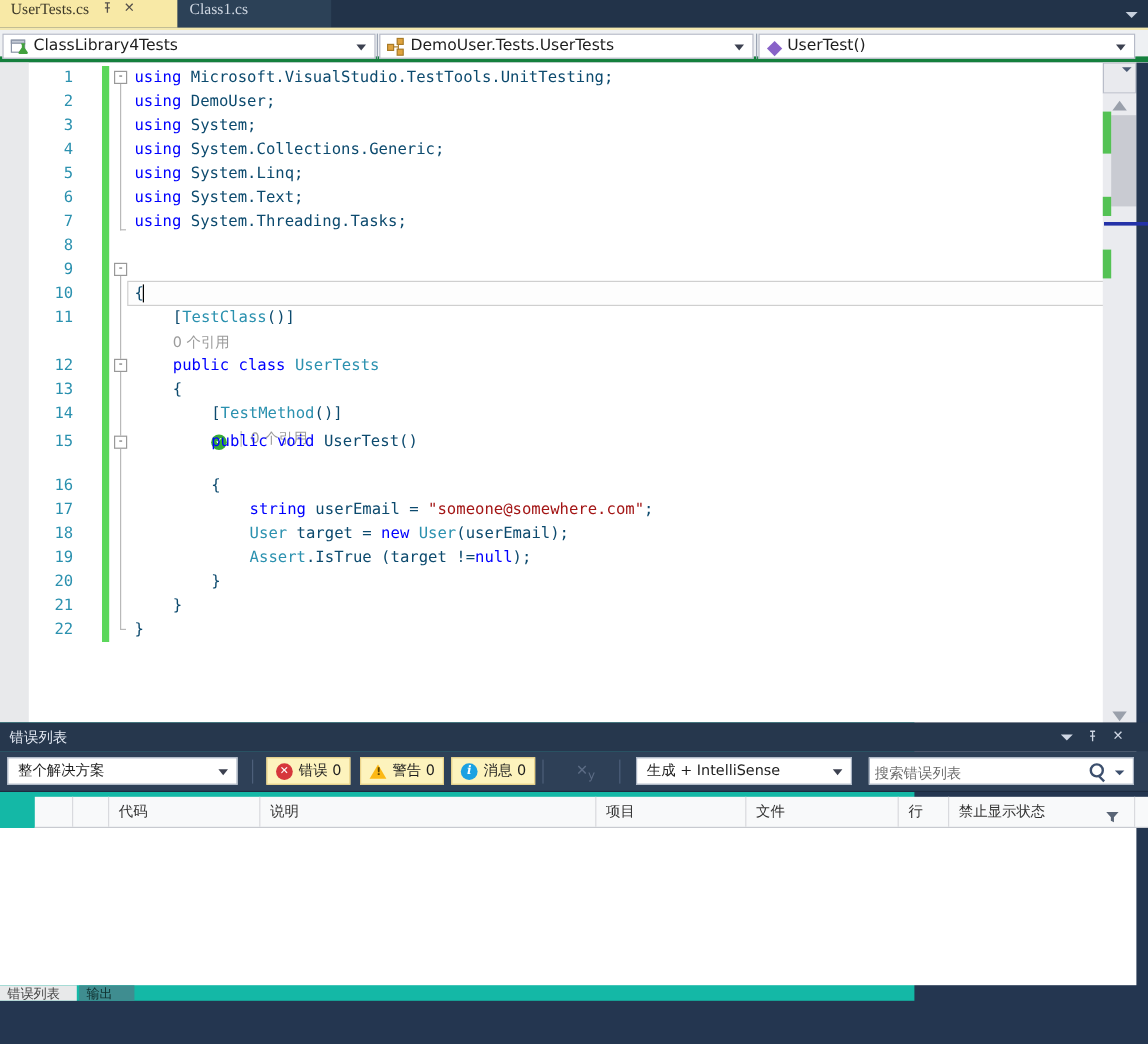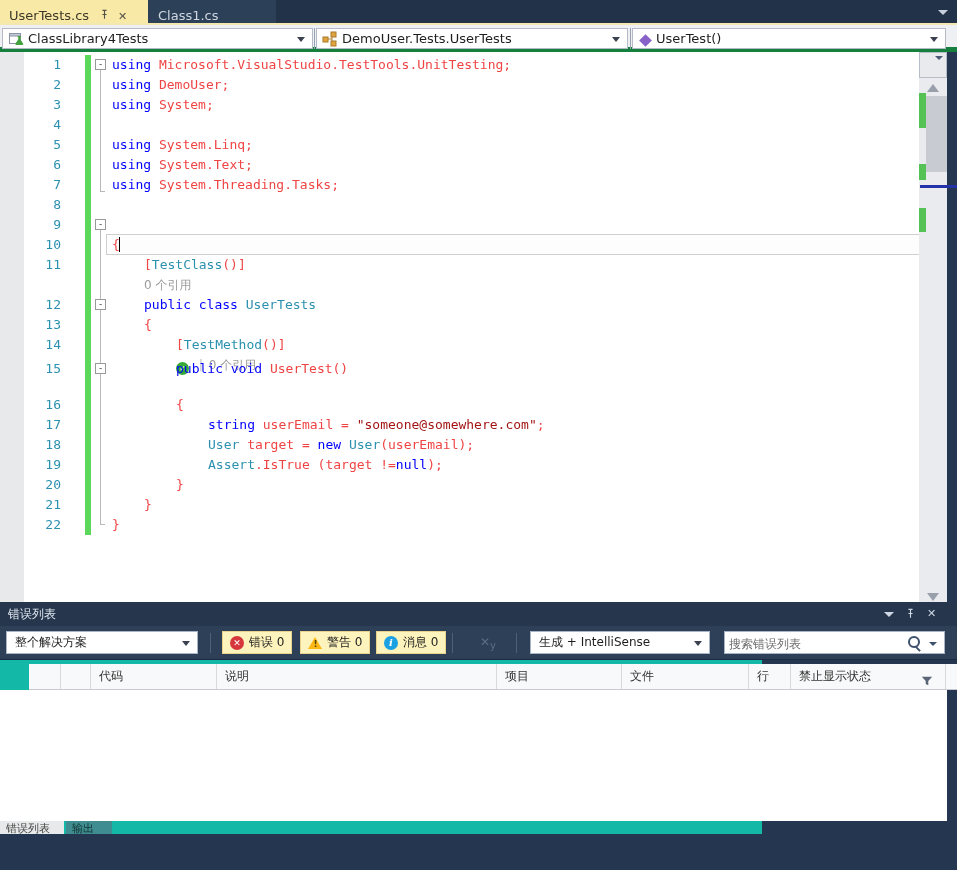--- a/index.html
+++ b/index.html
@@ -2,21 +2,21 @@
 <html><head>
 <meta charset="utf-8">
 <style>
   html,body{margin:0;padding:0;}
   body{width:957px;height:870px;overflow:hidden;background:#243650;
        font-family:"DejaVu Sans","Liberation Sans",sans-serif;position:relative;}
   .abs{position:absolute;}
 
   
   #tabbar{left:0;top:0;width:957px;height:25px;background:#223349;}
-  .doc-tab{height:23px;display:flex;align-items:flex-end;font-size:13px;}
+  .doc-tab{height:23px;display:flex;align-items:flex-start;font-size:13px;font-family:Liberation Serif, serif;}
   #tab-active{left:0;top:0;width:148px;background:#f8e9a6;color:#3d3929;padding-left:9px;box-sizing:border-box;}
   #tab-inactive{left:148px;top:0;width:128px;background:#2c4157;color:#cfd7e2;padding-left:10px;box-sizing:border-box;}
   #tab-yellow-line{left:0;top:23px;width:957px;height:2px;background:#f3e8b0;}
   .tab-pin{margin-left:10px;color:#55504a;}
   .tab-close{margin-left:8px;color:#55504a;font-size:11px;}
   #tabbar-chevron{left:938px;top:10px;width:0;height:0;border-left:5px solid transparent;
      border-right:5px solid transparent;border-top:5px solid #c7d0dd;}
 
   
   #navbar{left:0;top:25px;width:957px;height:27px;background:#eef0f3;border-bottom:5px solid #15803d;box-sizing:border-box;}
@@ -29,21 +29,21 @@
   .mini-icon{width:16px;height:16px;margin-right:4px;flex:0 0 16px;}
   .diamond{width:9px;height:9px;background:#8862c8;transform:rotate(45deg);margin:3px 6px 0 3px;}
 
   
   #editor{left:0;top:52px;width:957px;height:555px;background:#ffffff;overflow:hidden;}
   #indicator-margin{left:0;top:0;width:24px;height:555px;background:#e8e9eb;}
   #change-bar{left:85px;top:3px;width:6px;height:480px;background:#5bd75b;}
   .crow{position:absolute;left:0;width:932px;height:20px;font-family:"DejaVu Sans Mono","Liberation Mono",monospace;font-size:13px;line-height:20px;white-space:pre;}
   .crow .ln{position:absolute;left:24px;width:37px;text-align:right;color:#2b91af;}
   .crow .code{position:absolute;top:0;}
-  .kw{color:#0000ff;} .ty{color:#2b91af;} .st{color:#a31515;} .pl{color:#ef4444;}
+  .kw{color:#0000ff;} .ty{color:#2b91af;} .st{color:#a31515;} .pl{color:#0c4a6e;}
   .fold{position:absolute;left:95px;top:4px;width:11px;height:11px;border:1px solid #999;background:#fff;
         box-sizing:border-box;font:9px/8px "DejaVu Sans",sans-serif;text-align:center;color:#444;}
   .oline{position:absolute;left:100px;width:1px;background:#b9b9b9;}
   .otick{position:absolute;left:100px;width:5px;height:1px;background:#b9b9b9;}
   #curline{left:106px;top:182px;width:826px;height:21px;border:1px solid #cfcfcf;box-sizing:border-box;background:#fdfdfd;}
   #caret{left:119px;top:185px;width:1px;height:15px;background:#000;}
   .lens-label{color:#9b9b9b;font-size:12px;font-family:"DejaVu Sans","Liberation Sans",sans-serif;}
   .lens-check{display:inline-block;width:13px;height:13px;border-radius:50%;background:#36a936;color:#fff;
       font-size:9px;line-height:13px;text-align:center;vertical-align:-2px;margin-right:3px;}
   .lens-bar{color:#c4c4c4;margin-right:4px;}
@@ -170,21 +170,21 @@
 
   <div class="abs oline" style="top:18px;height:122px;"></div>
   <div class="abs otick" style="top:139px;"></div>
   <div class="abs oline" style="top:178px;height:295px;"></div>
   <div class="abs otick" style="top:472px;"></div>
 
   <div id="code-rows" class="abs" style="left:0;top:0;width:932px;height:555px;">
       <div class="crow" style="top: 3px;"><span class="ln">1</span><span class="fold">-</span><span class="code" style="left: 112px;"><span class="kw">using </span><span class="pl">Microsoft.VisualStudio.TestTools.UnitTesting;</span></span></div>
       <div class="crow" style="top: 23px;"><span class="ln">2</span><span class="code" style="left: 112px;"><span class="kw">using </span><span class="pl">DemoUser;</span></span></div>
       <div class="crow" style="top: 43px;"><span class="ln">3</span><span class="code" style="left: 112px;"><span class="kw">using </span><span class="pl">System;</span></span></div>
-      <div class="crow" style="top: 63px;"><span class="ln">4</span></div>
+      <div class="crow" style="top: 63px;"><span class="ln">4</span><span class="code" style="left: 112px;"><span class="kw">using </span><span class="pl">System.Collections.Generic;</span></span></div>
       <div class="crow" style="top: 83px;"><span class="ln">5</span><span class="code" style="left: 112px;"><span class="kw">using </span><span class="pl">System.Linq;</span></span></div>
       <div class="crow" style="top: 103px;"><span class="ln">6</span><span class="code" style="left: 112px;"><span class="kw">using </span><span class="pl">System.Text;</span></span></div>
       <div class="crow" style="top: 123px;"><span class="ln">7</span><span class="code" style="left: 112px;"><span class="kw">using </span><span class="pl">System.Threading.Tasks;</span></span></div>
       <div class="crow" style="top: 143px;"><span class="ln">8</span><span class="code" style="left: 112px;"></span></div>
       <div class="crow" style="top: 163px;"><span class="ln">9</span><span class="fold">-</span></div>
       <div class="crow" style="top: 183px;"><span class="ln">10</span><span class="code" style="left: 112px;"><span class="pl">{</span></span></div>
       <div class="crow" style="top: 203px;"><span class="ln">11</span><span class="code" style="left: 144px;"><span class="pl">[</span><span class="ty">TestClass</span><span class="pl">()]</span></span></div>
       <div class="crow" style="top: 223px;"><span class="code" style="left: 144px;"><span class="lens-label">0 个引用</span></span></div>
       <div class="crow" style="top: 243px;"><span class="ln">12</span><span class="fold">-</span><span class="code" style="left: 144px;"><span class="kw">public class </span><span class="ty">UserTests</span></span></div>
       <div class="crow" style="top: 263px;"><span class="ln">13</span><span class="code" style="left: 144px;"><span class="pl">{</span></span></div>

